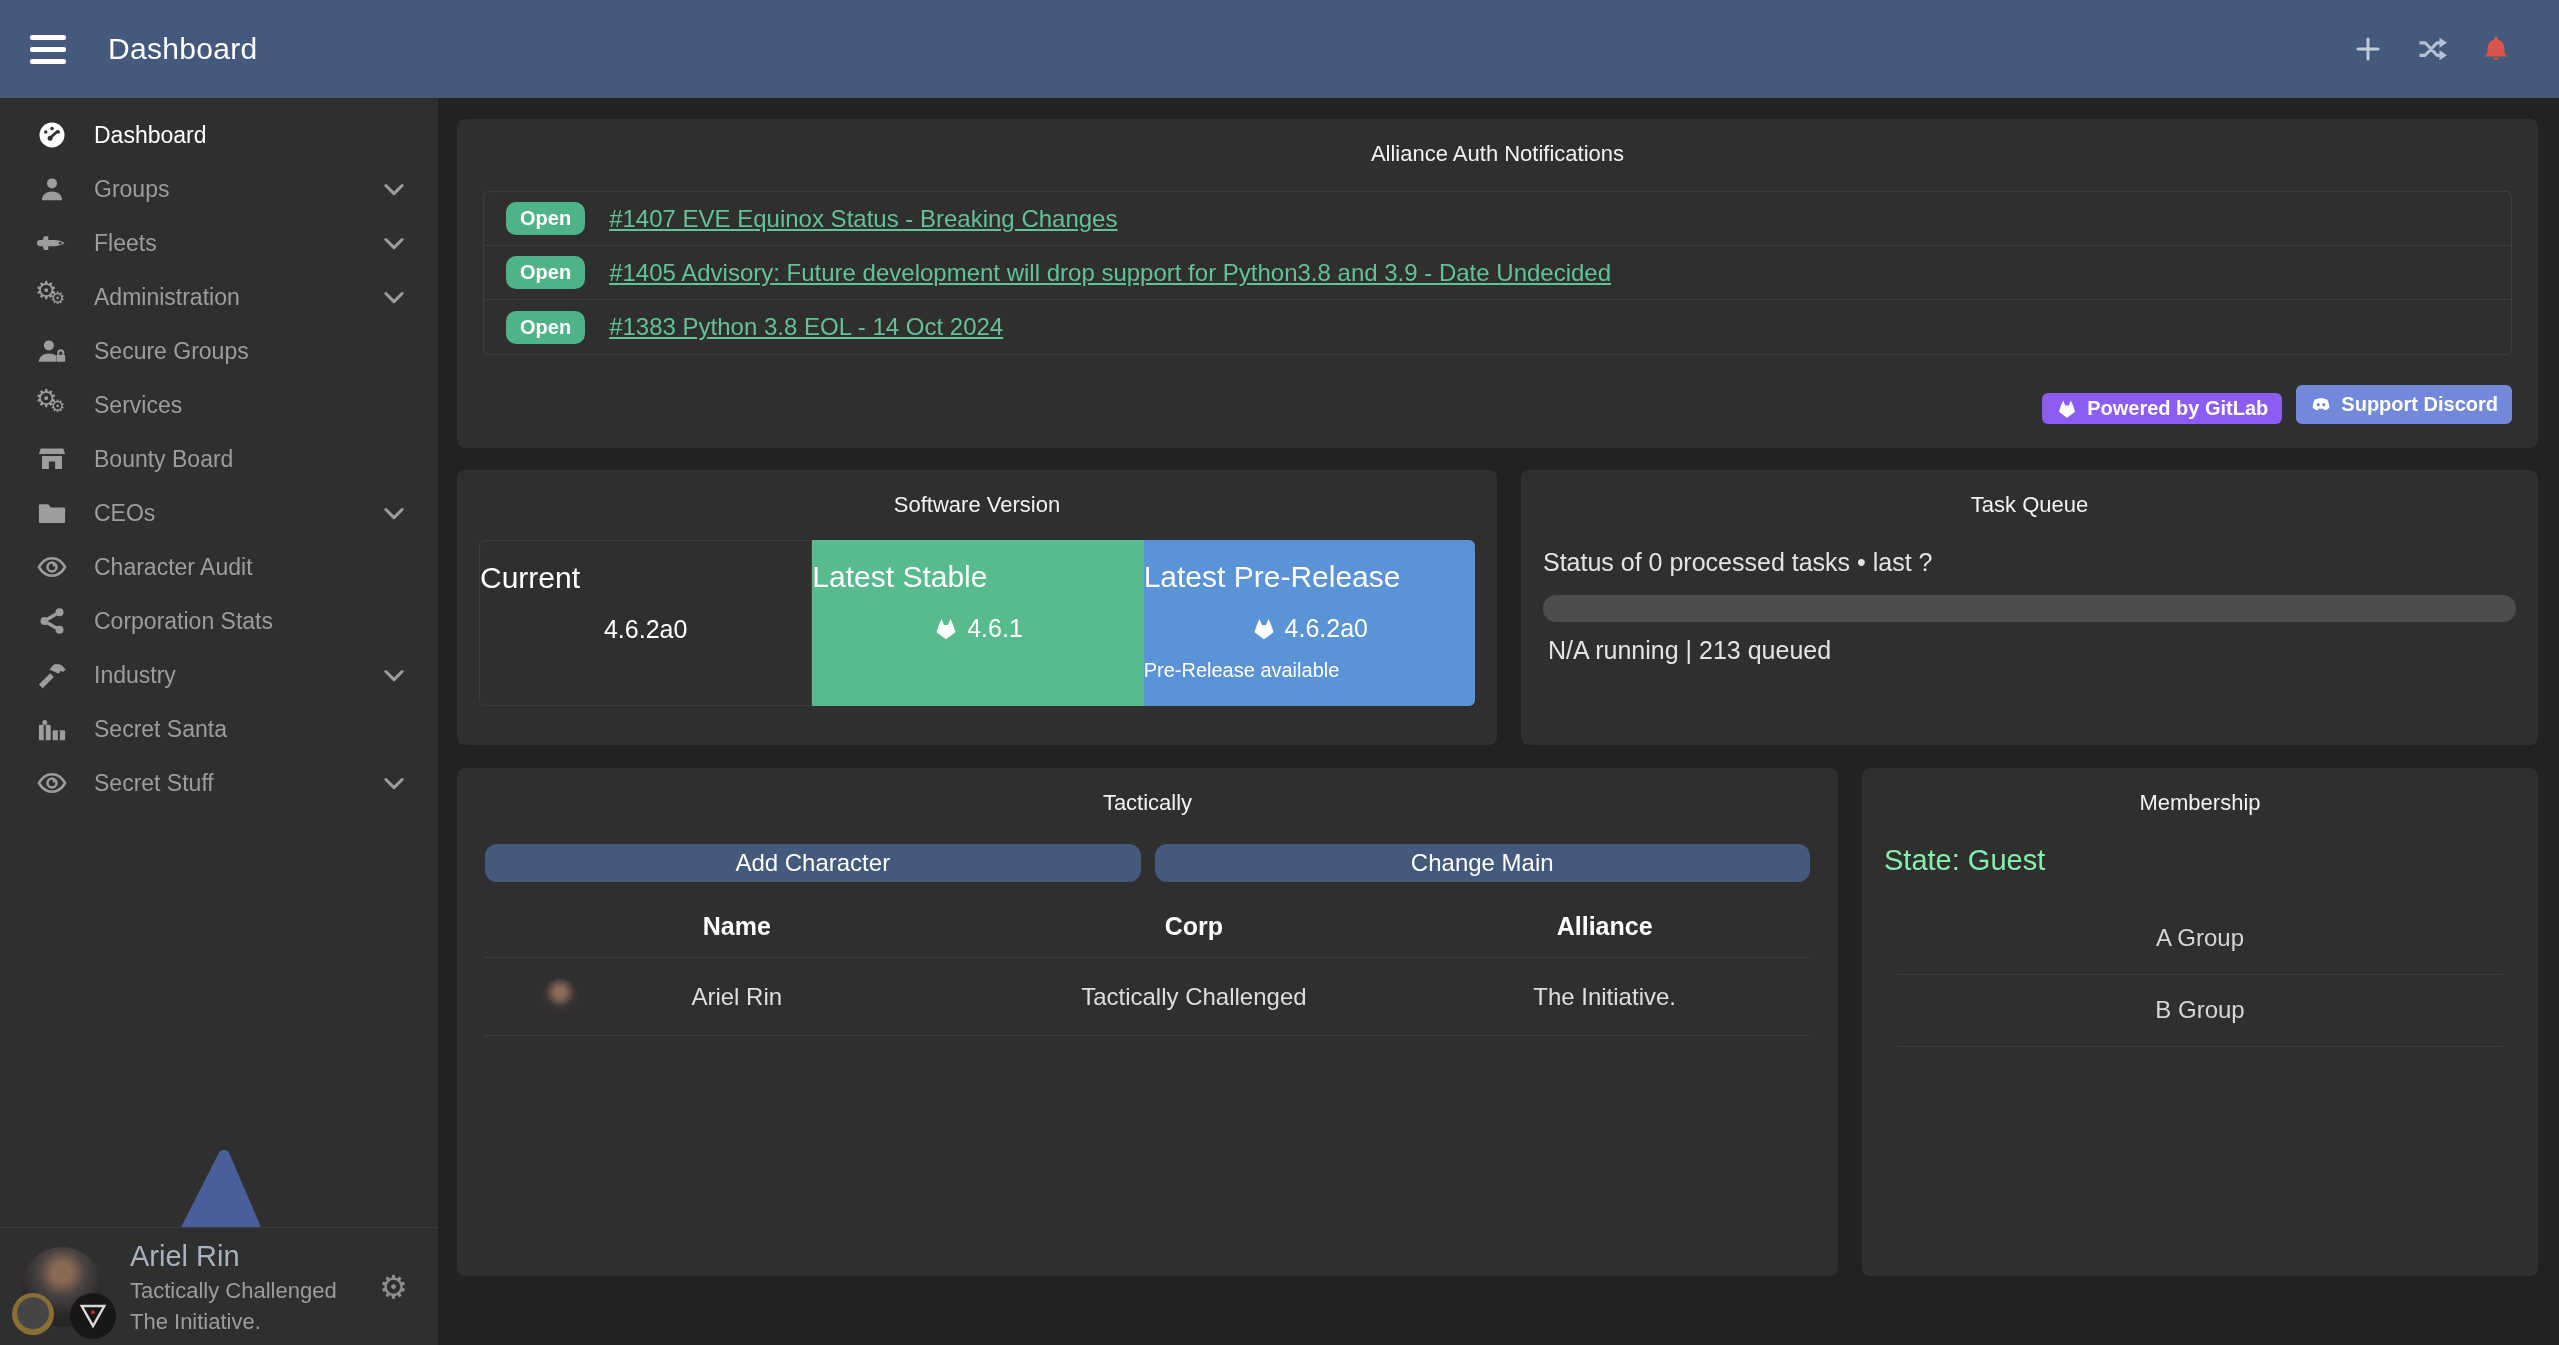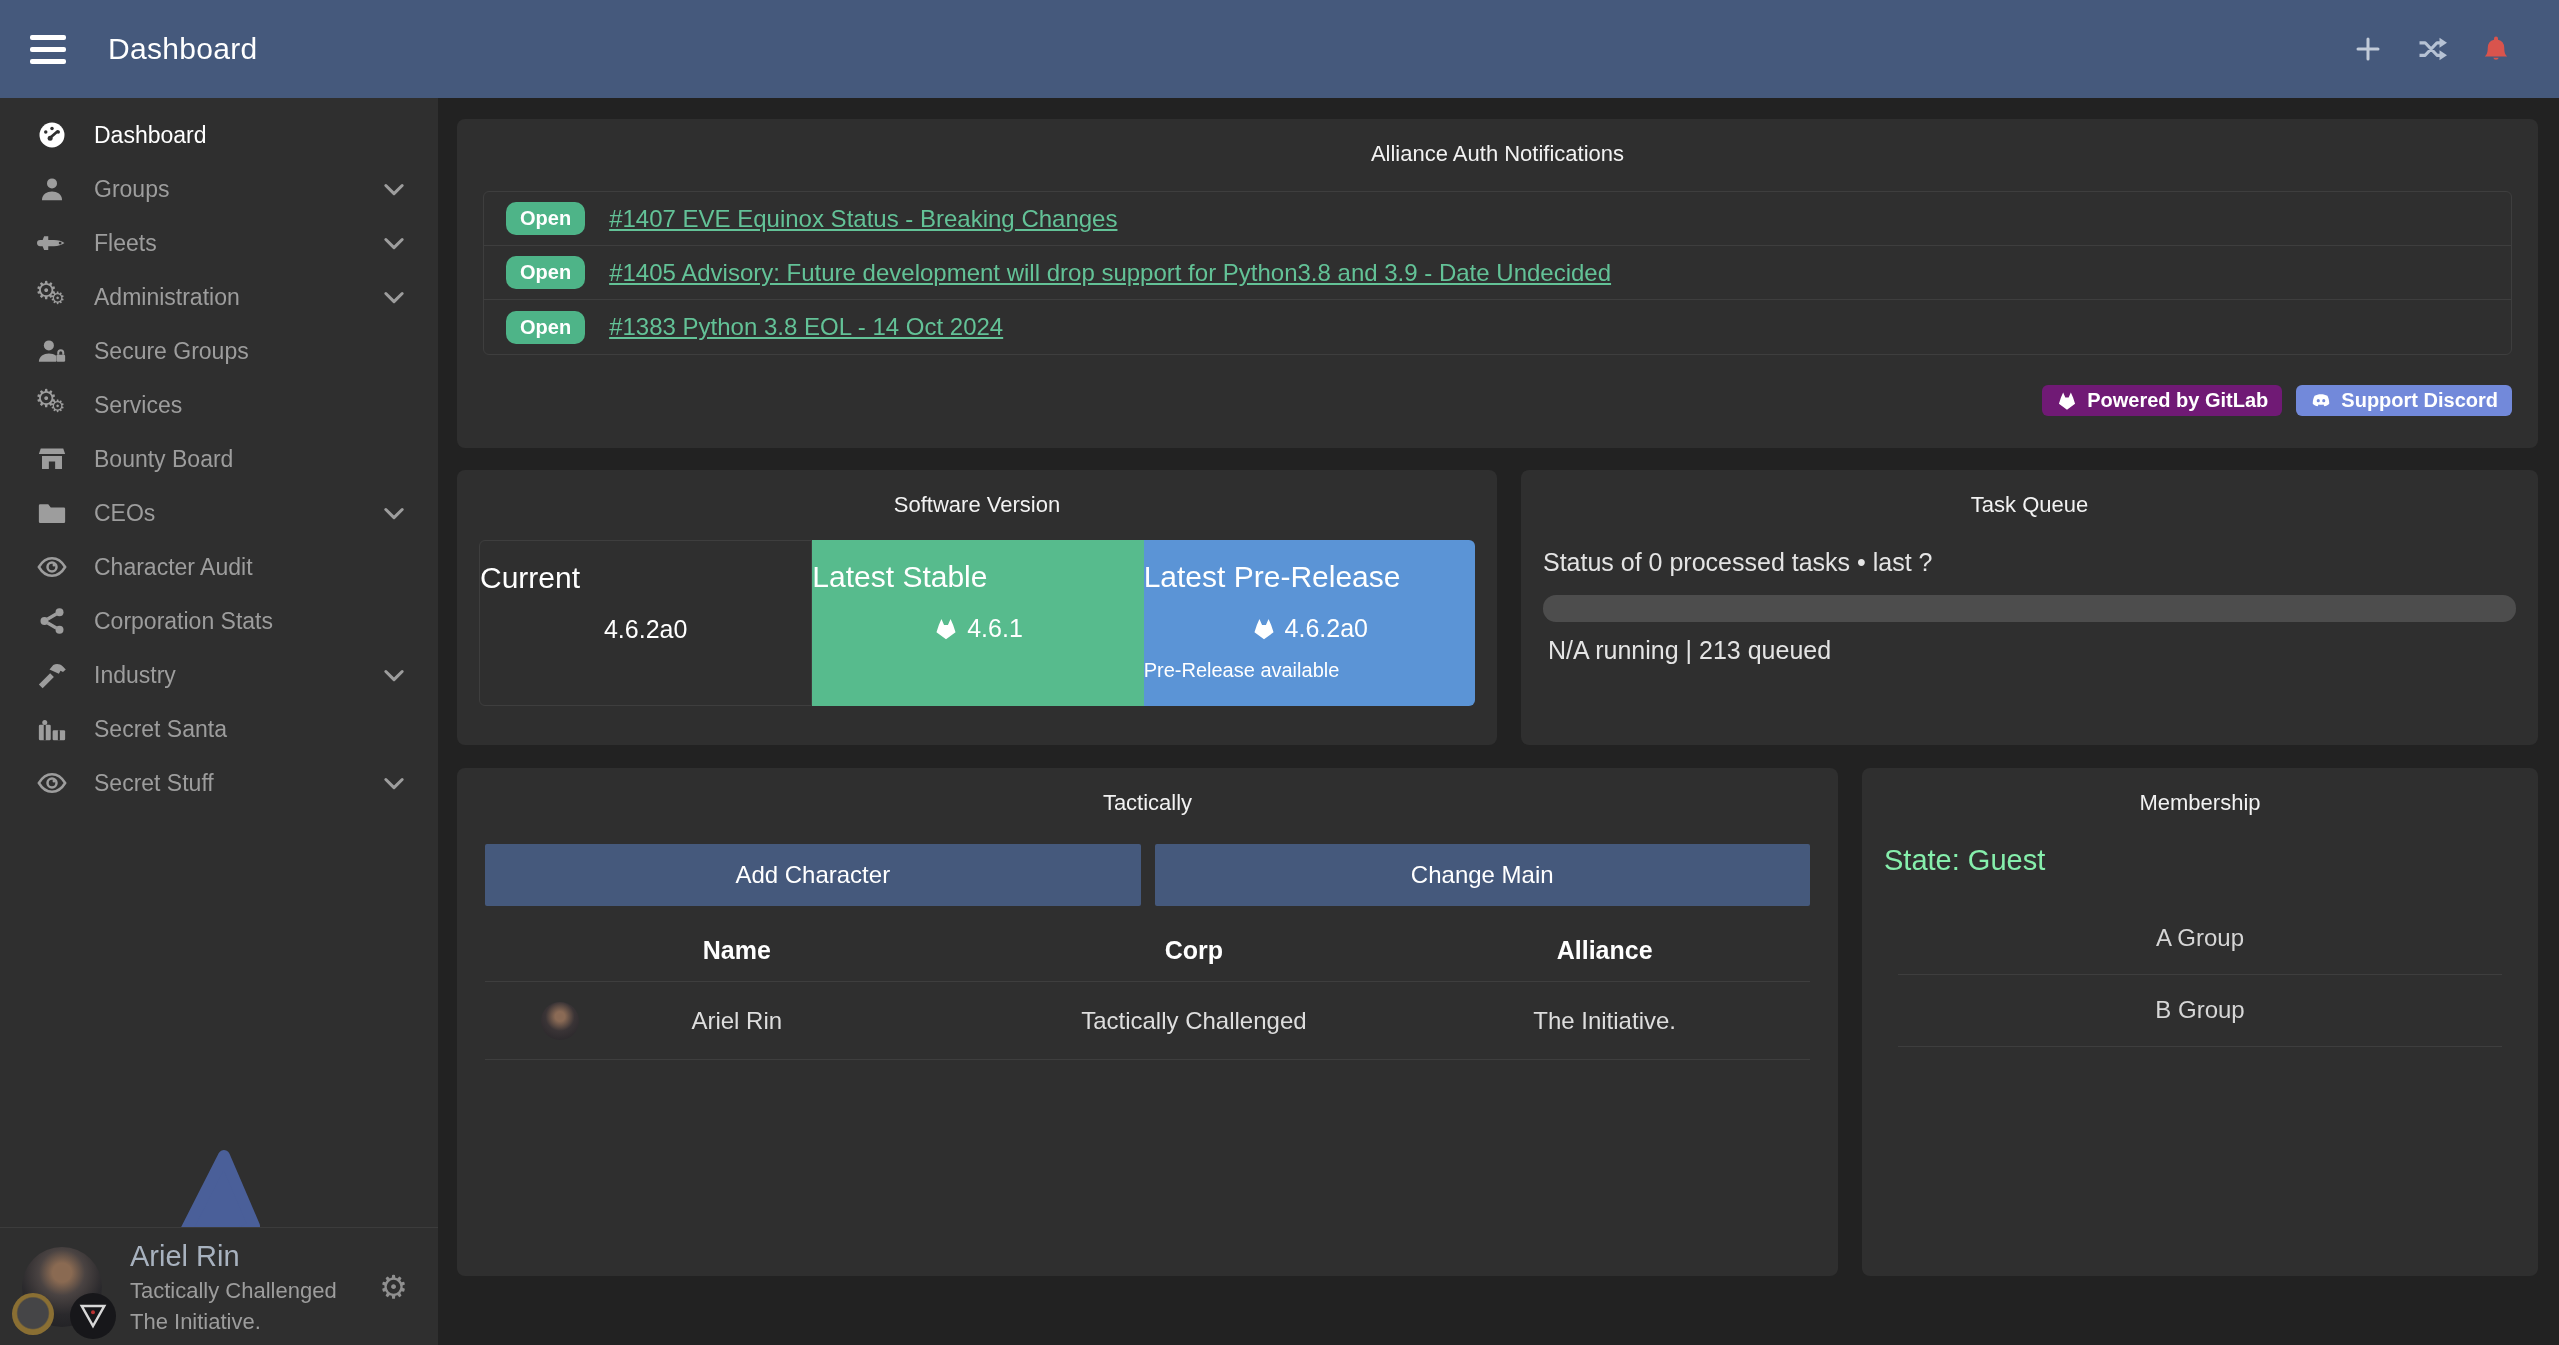--- a/index.html
+++ b/index.html
@@ -68,21 +68,21 @@
 
   .notifications { height:329px; padding:22px 26px; margin-bottom:22px; }
   .notif-list { border:1px solid #3e3e3e; border-radius:6px; margin-top:24px; }
   .notif-row { height:54px; display:flex; align-items:center; padding:0 22px; border-bottom:1px solid #3e3e3e; }
   .notif-row:last-child { border-bottom:none; }
   .badge-open { background:#4eb488; color:#fff; font-weight:bold; font-size:20px; padding:5px 14px; border-radius:10px; flex:none; }
   .notif-link { color:#63c297; font-size:24px; margin-left:24px; text-decoration:underline; cursor:pointer; }
   .footer-badges { display:flex; justify-content:flex-end; gap:14px; margin-top:30px; }
   .fbadge { display:flex; align-items:center; gap:9px; color:#fff; font-weight:bold; font-size:20px; padding:4px 14px; border-radius:6px; cursor:pointer; }
   .fbadge svg { width:22px; height:22px; }
-  .fbadge.gitlab { background:#701a75; }
+  .fbadge.gitlab { background:#8b5cf6;margin-top:8px; }
   .fbadge.discord { background:#7289da; }
 
   .row2 { display:flex; gap:24px; margin-bottom:23px; }
   .software { width:1040px; height:275px; padding:22px; }
   .sv-boxes { display:flex; margin-top:22px; }
   .sv-box { flex:1; height:166px; text-align:left; padding-top:20px; color:#fff; }
   .sv-box.current { border:1px solid #3e3e3e; border-radius:6px 0 0 6px; }
   .sv-box.stable { background:#57bb8d; }
   .sv-box.pre { background:#5b94d6; border-radius:0 6px 6px 0; }
   .sv-label { font-size:30px; }
@@ -93,21 +93,21 @@
   .taskqueue { flex:1; height:275px; padding:22px; }
   .tq-status { color:#e4e4e4; font-size:25px; margin:30px 0 0; }
   .tq-bar { height:27px; background:#4d4d4d; border-radius:13px; margin-top:18px; overflow:hidden; }
   .tq-fill { height:100%; width:0%; background:#57bb8d; }
   .tq-running { color:#e4e4e4; font-size:25px; margin:14px 5px 0; }
 
   .row3 { display:flex; gap:24px; }
   .characters { width:1381px; height:508px; padding:22px 28px; }
   .char-buttons { display:flex; gap:14px; margin-top:28px; }
   .btn-primary {
-    flex:1; height:62px; background:#45597c; border:none; border-radius:2px;
+    flex:1; height:38px; background:#45597c; border:none; border-radius:12px;
     color:#fff; font-size:24px; font-family:"Liberation Sans", sans-serif; cursor:pointer;
   }
   table.char-table { width:100%; border-collapse:collapse; margin-top:12px; }
   .char-table th { color:#ffffff; font-size:25px; font-weight:bold; text-align:center; padding:18px 8px 16px; }
   .char-table th.c1 { width:38%; } .char-table th.c2 { width:31%; } .char-table th.c3 { width:31%; }
   .char-table td { color:#dedede; font-size:24px; text-align:center; height:78px;
     border-top:1px solid #3e3e3e; border-bottom:1px solid #3e3e3e; position:relative; }
   .avatar-sm {
     position:absolute; left:56px; top:50%; transform:translateY(-50%);
     width:38px; height:38px; border-radius:50%;

